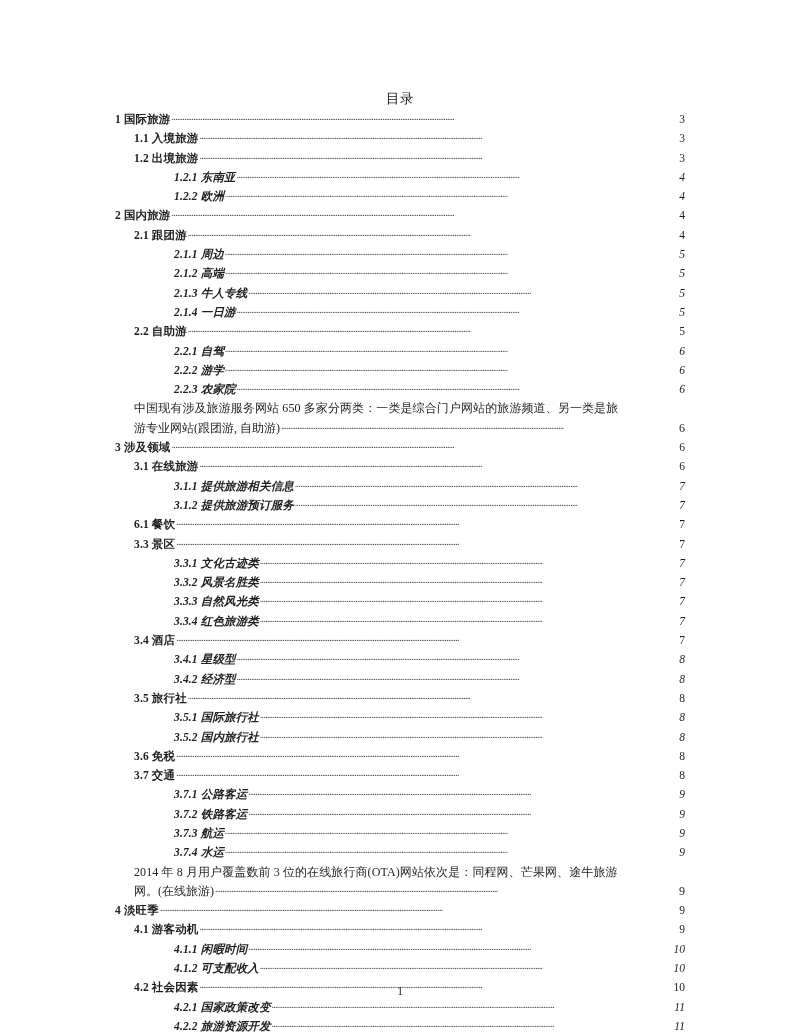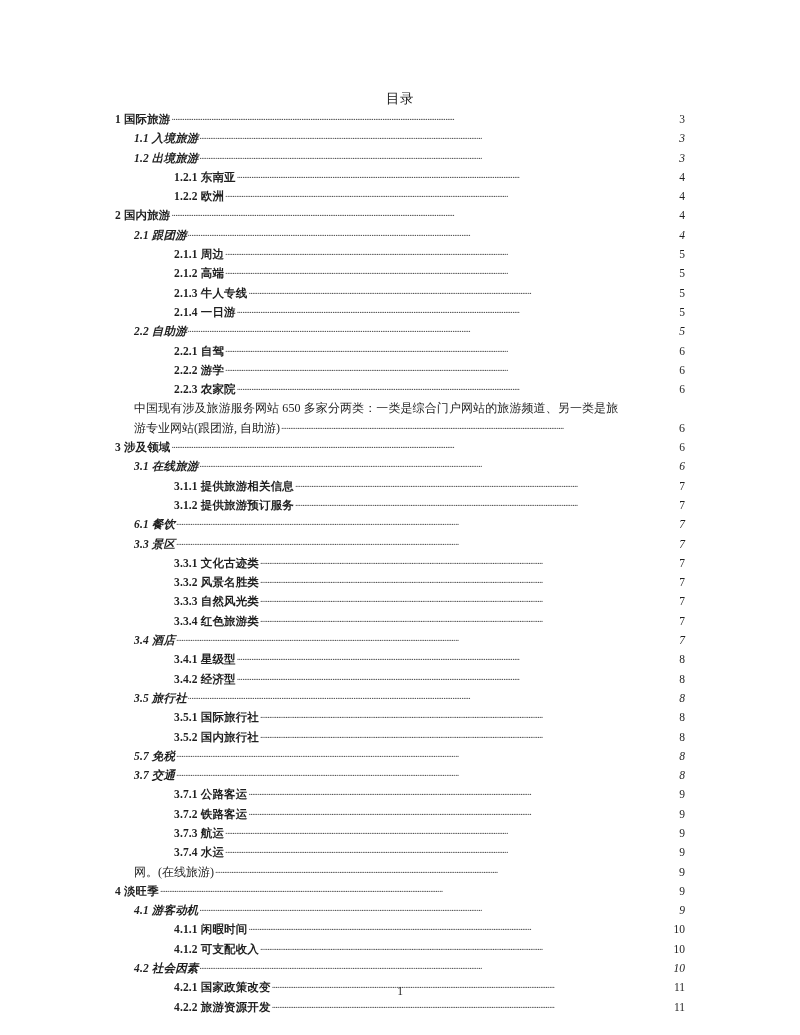--- a/index.html
+++ b/index.html
@@ -69,22 +69,22 @@
   .toc-row .pagenum {
     flex: 0 0 auto;
     min-width: 9px;
     text-align: right;
     font-size: 11.5px;
     color: #1f1f1f;
   }
 
   
   .lvl-1 { margin-left: 0px; }
-  .lvl-2 { margin-left: 19px; font-style: italic; }
-  .lvl-3 { margin-left: 59px; }
+  .lvl-2 { margin-left: 19px; }
+  .lvl-3 { margin-left: 59px; font-style: italic; }
 
   .lvl-1 .label { font-weight: 700; }
   .lvl-2 .label { font-weight: 700; }
   .lvl-3 .label { font-weight: 700; }
 
   
   .toc-note {
     margin-left: 19px;
     font-size: 12px;
     line-height: 19.3px;
@@ -302,21 +302,21 @@
         <span class="label">3.5.1 国际旅行社</span>
         <span class="leader"></span>
         <span class="pagenum">8</span>
       </div>
       <div class="toc-row lvl-3">
         <span class="label">3.5.2 国内旅行社</span>
         <span class="leader"></span>
         <span class="pagenum">8</span>
       </div>
       <div class="toc-row lvl-2">
-        <span class="label">5.7 免税</span>
+        <span class="label">3.6 免税</span>
         <span class="leader"></span>
         <span class="pagenum">8</span>
       </div>
       <div class="toc-row lvl-2">
         <span class="label">3.7 交通</span>
         <span class="leader"></span>
         <span class="pagenum">8</span>
       </div>
       <div class="toc-row lvl-3">
         <span class="label">3.7.1 公路客运</span>
@@ -332,20 +332,21 @@
         <span class="label">3.7.3 航运</span>
         <span class="leader"></span>
         <span class="pagenum">9</span>
       </div>
       <div class="toc-row lvl-3">
         <span class="label">3.7.4 水运</span>
         <span class="leader"></span>
         <span class="pagenum">9</span>
       </div>
       <div class="toc-note">
+        <span class="note-line1">2014 年 8 月用户覆盖数前 3 位的在线旅行商(OTA)网站依次是：同程网、芒果网、途牛旅游</span>
         <div class="note-line2">
           <span class="label">网。(在线旅游)</span>
           <span class="leader"></span>
           <span class="pagenum">9</span>
         </div>
       </div>
       <div class="toc-row lvl-1">
         <span class="label">4 淡旺季</span>
         <span class="leader"></span>
         <span class="pagenum">9</span>

